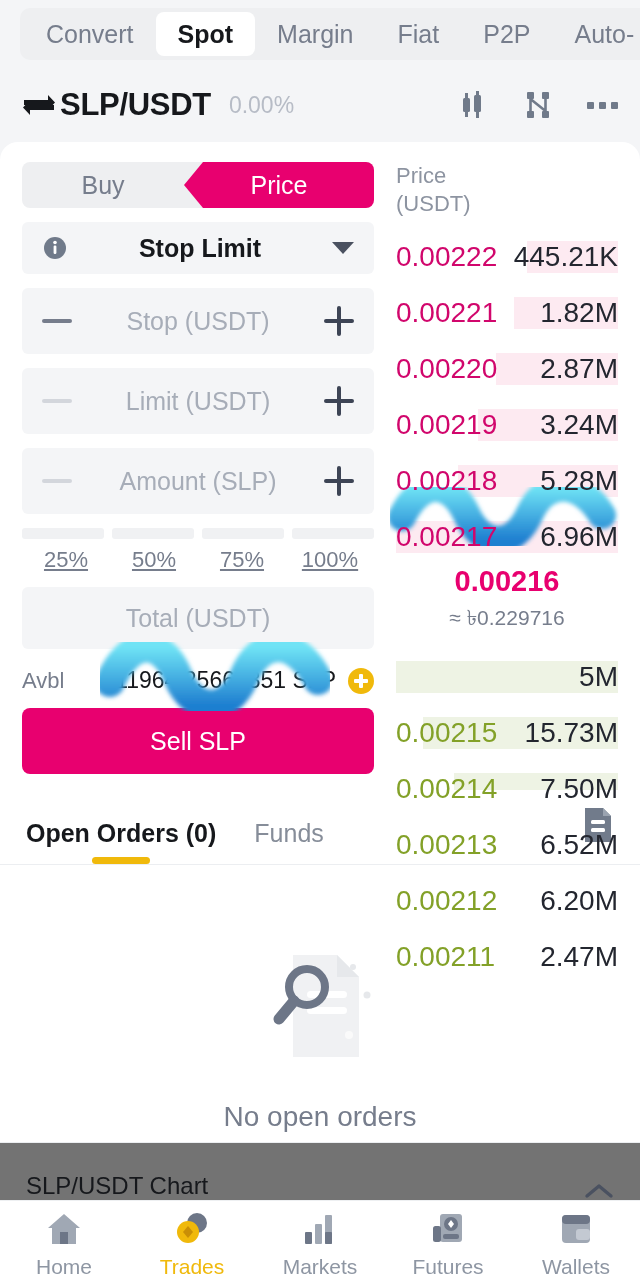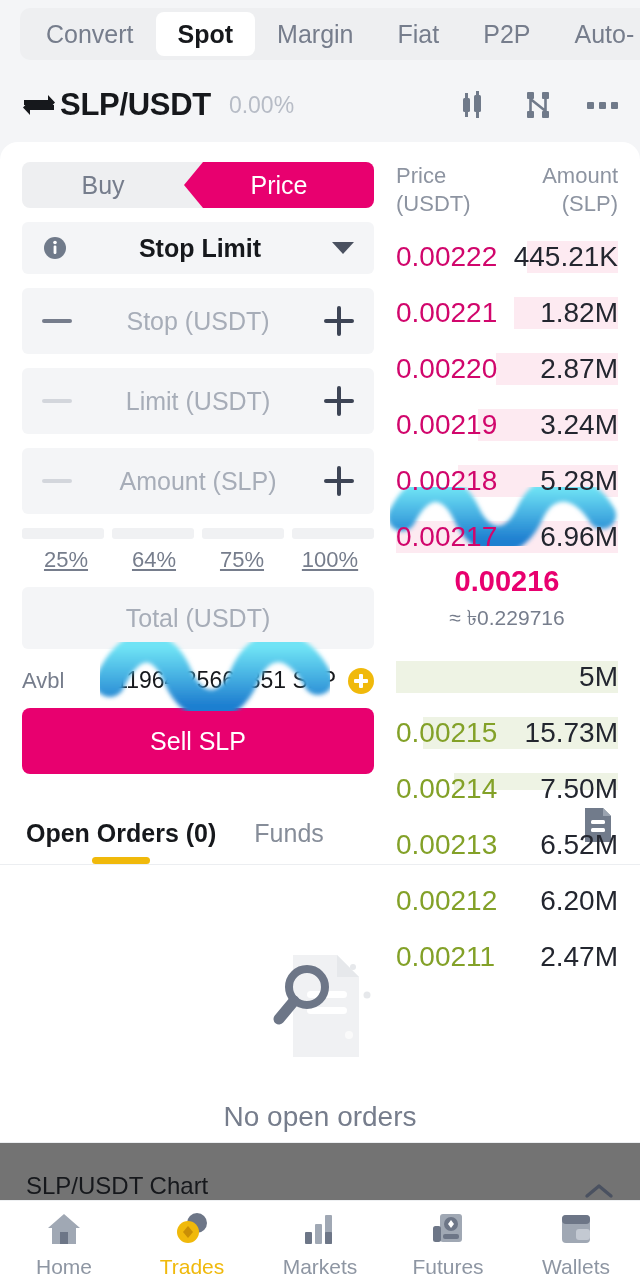--- a/index.html
+++ b/index.html
@@ -310,21 +310,21 @@
 
       <div class="pct-wrap">
         <div class="pct-tracks">
           <i></i>
           <i></i>
           <i></i>
           <i></i>
         </div>
         <div class="pct-labels">
           <span>25%</span>
-          <span>64%</span>
+          <span>50%</span>
           <span>75%</span>
           <span>100%</span>
         </div>
       </div>
 
       <div class="total-row">
         <span class="inp-ph">Total (USDT)</span>
       </div>
 
       <div class="avbl-row">
@@ -336,24 +336,20 @@
       <div class="sell-btn">
         <span>Sell SLP</span>
       </div>
     </div>
 
     <div class="book">
       <div class="book-head">
         <div class="h-price">
           <div>Price</div>
           <div>(USDT)</div>
-        </div>
-        <div class="h-amt">
-          <div>Amount</div>
-          <div>(SLP)</div>
         </div>
       </div>
 
       <div class="ob-rows" id="asks">
           <div class="ob-row">
             <div class="ob-bar ask" style="width: 41%;"></div>
             <div class="ob-price ask">0.00222</div>
             <div class="ob-amt">445.21K</div>
           </div>
           <div class="ob-row">

